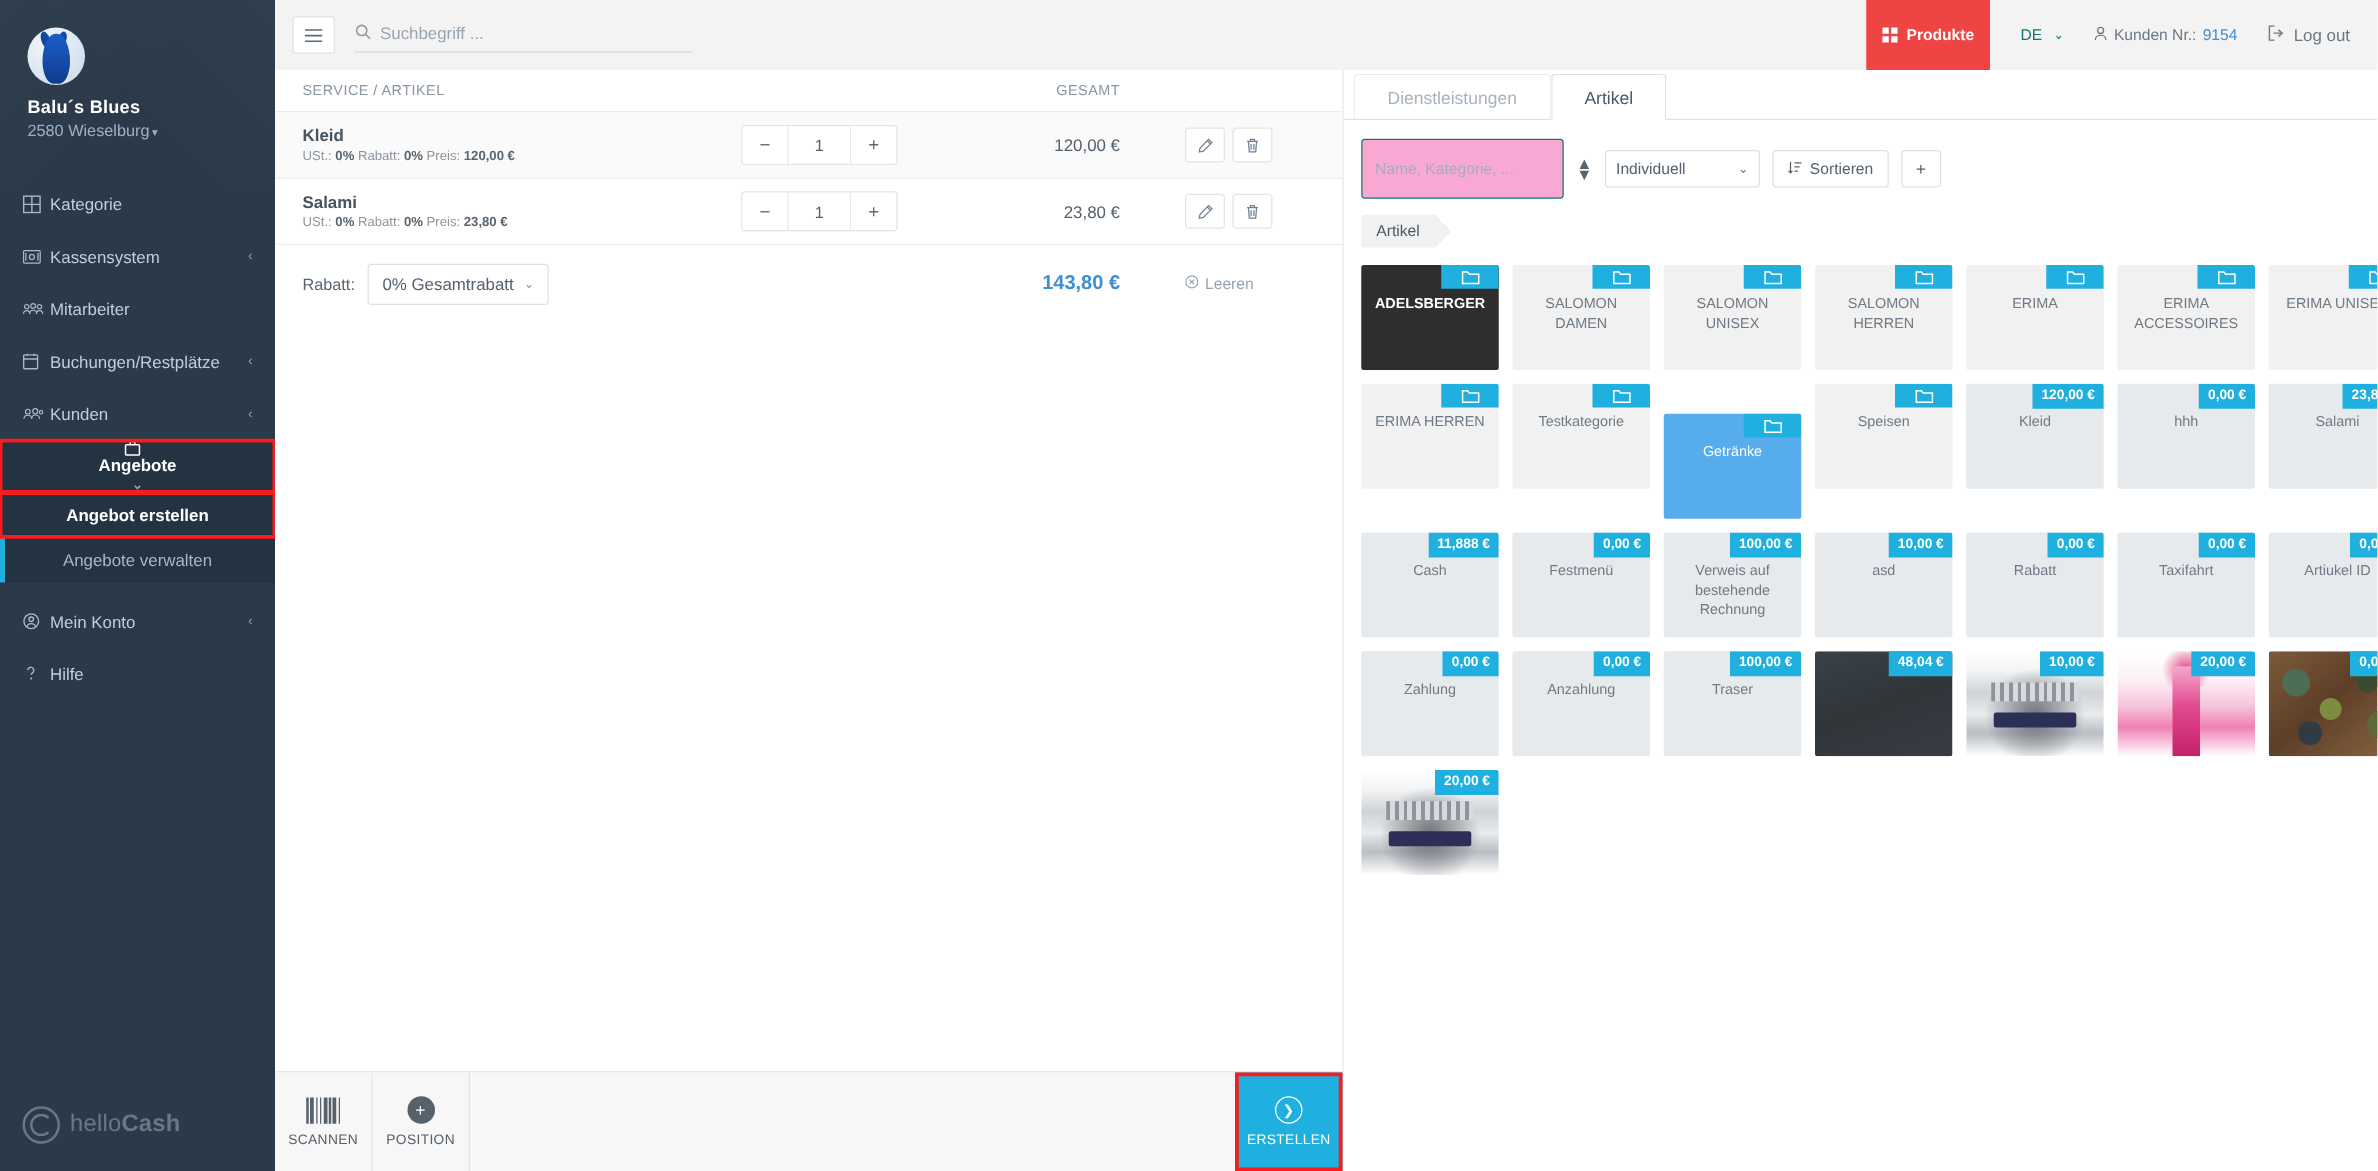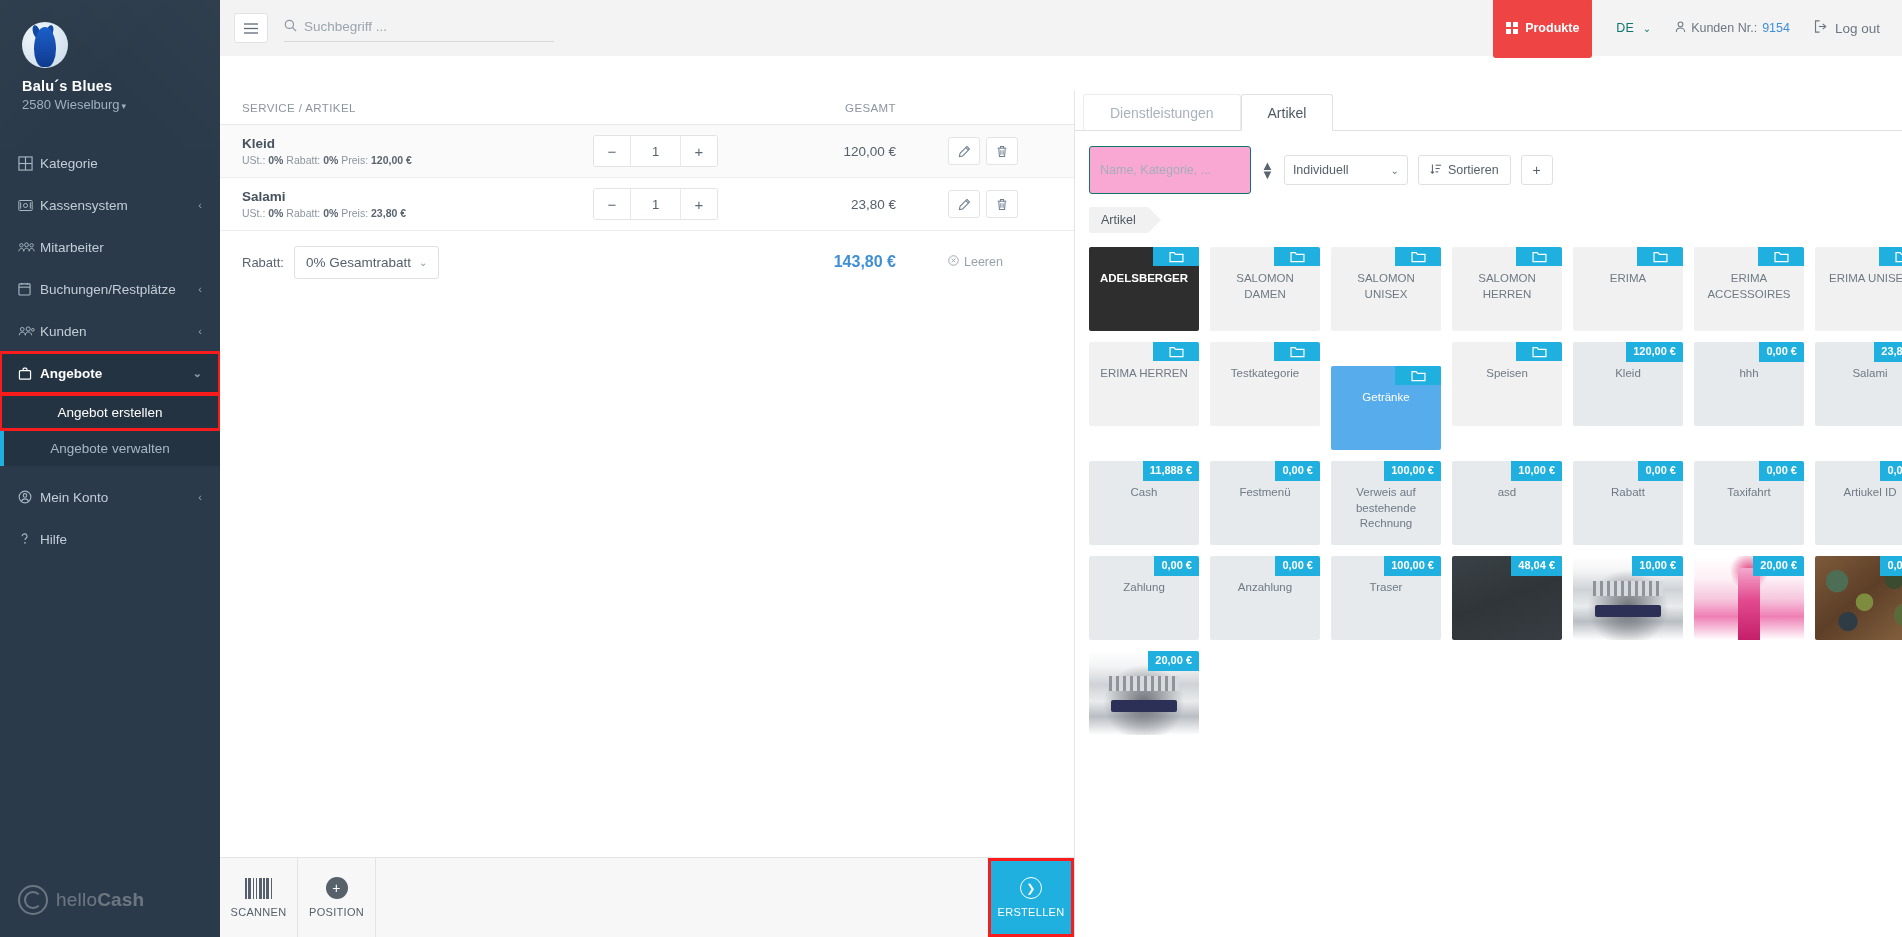--- a/index.html
+++ b/index.html
@@ -65,31 +65,31 @@
     position: relative;
   }
   .nav-item .ico {
     width: 22px; display: inline-flex; align-items: center; justify-content: flex-start;
     color: #aab7c4; flex-shrink: 0;
   }
   .nav-item .lbl { flex: 1; }
   .nav-item .chev { font-size: 11px; color: #8fa0b0; }
   .nav-item.active-parent {
     background: #243342; color: #ffffff; font-weight: bold;
-    outline: 3px solid #f91c1c; outline-offset: -2px; z-index: 5;
+    outline: 3px solid #f91c1c; outline-offset: -2px; z-index: 5; flex-direction: column;
   }
   .nav-item.active-parent .ico { color: #ffffff; }
   .nav-sub { background: #243342; }
   .nav-subitem {
     display: flex; align-items: center; justify-content: center;
     height: 36px; font-size: 13.5px; color: #a9b6c2; cursor: pointer;
     position: relative;
   }
   .nav-subitem.selected {
-    color: #ffffff; font-weight: normal;
+    color: #ffffff; font-weight: bold;
     outline: 3px solid #f91c1c; outline-offset: -2px; z-index: 6;
   }
   .nav-subitem.current-bar::before {
     content: ''; position: absolute; left: 0; top: 0; bottom: 0; width: 4px;
     background: #1fb0e0;
   }
   .sidebar-footer {
     position: absolute; bottom: 22px; left: 0; width: 220px;
     display: flex; align-items: center; gap: 8px; padding-left: 18px;
     opacity: .30;
@@ -100,21 +100,21 @@
   }
   .hc-logo-mark::after {
     content: ''; position: absolute; left: 4px; top: 4px;
     width: 14px; height: 14px; border-radius: 50%;
     border: 2.5px solid #ffffff; border-right-color: transparent;
   }
   .hc-logo-text { font-size: 19px; color: #ffffff; letter-spacing: .2px; }
   .hc-logo-text b { font-weight: bold; }
 
   
-  .main { flex: 1; display: flex; flex-direction: column; height: 937px; min-width: 0; gap: 35px; }
+  .main { flex: 1; display: flex; flex-direction: column; height: 937px; min-width: 0; }
 
   .topbar {
     height: 56px; background: #f3f3f3; display: flex; align-items: center;
     padding: 0 22px 0 14px; flex-shrink: 0;
   }
   .burger {
     width: 34px; height: 30px; background: #ffffff; border: 1px solid #e2e2e2;
     border-radius: 3px; display: flex; align-items: center; justify-content: center;
     cursor: pointer; color: #5d6b78; font-size: 14px;
   }

